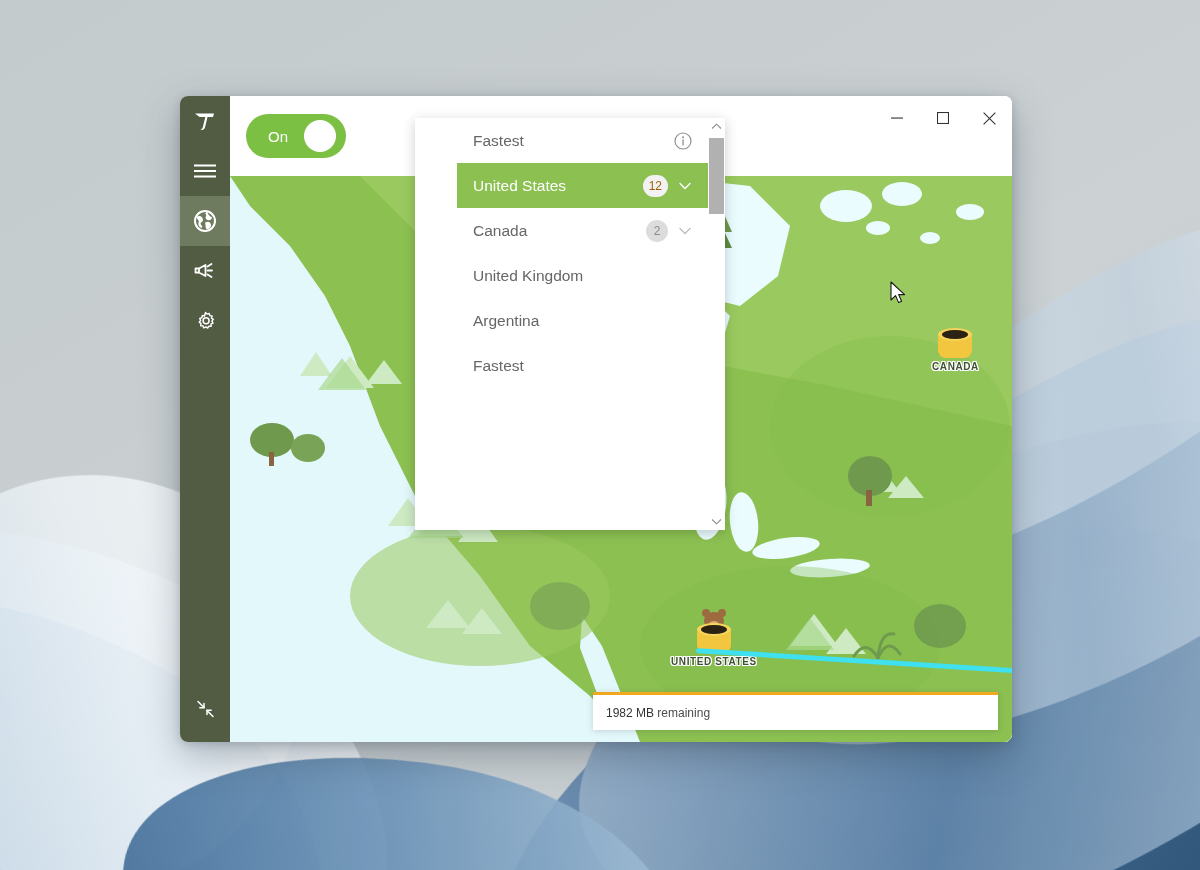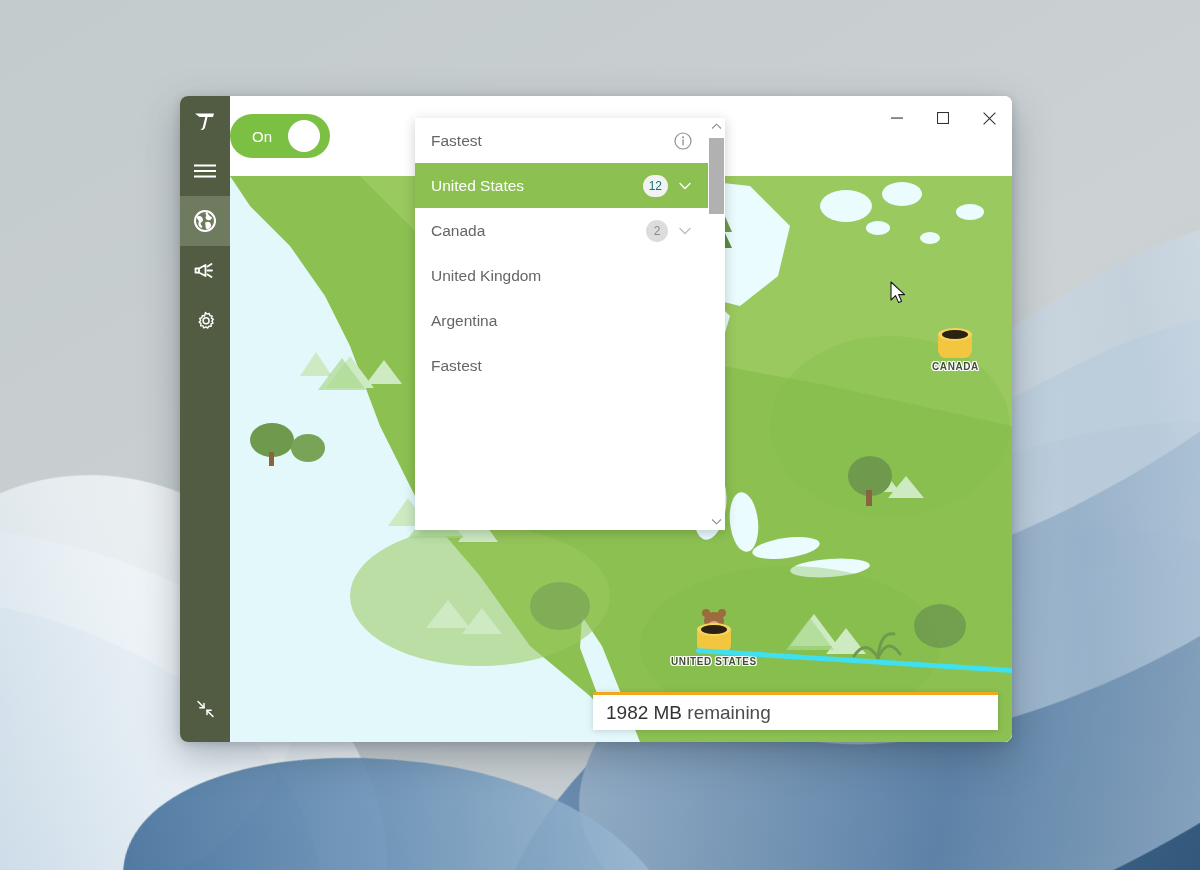--- a/index.html
+++ b/index.html
@@ -97,21 +97,21 @@
   .side-btn.active { background: #6f7b5e; }
   .side-btn svg { display: block; }
   #side-collapse { position: absolute; bottom: 8px; left: 0; }
 
   
   #pane { flex: 1; position: relative; background: #fff; overflow: hidden; }
 
   
   #toolbar {
     height: 80px; background: #fff; display: flex; align-items: center;
-    position: relative; z-index: 5;
+    padding-left: 16px; position: relative; z-index: 5;
   }
   #toggle {
     width: 100px; height: 44px; border-radius: 22px; background: #7bc043;
     display: flex; align-items: center; justify-content: space-between;
     padding: 0 6px 0 0; cursor: pointer; position: relative;
   }
   #toggle .lbl { color: #fff; font-size: 15px; margin-left: 22px; }
   #toggle .knob {
     width: 32px; height: 32px; border-radius: 50%; background: #fff; margin-right: 4px;
   }
@@ -165,52 +165,52 @@
   
   #bandwidth {
     position: absolute; left: 363px; bottom: 12px; width: 405px; height: 38px;
     display: flex; z-index: 6;
     filter: drop-shadow(0 1px 3px rgba(0,0,0,.16));
   }
   #bw-left {
     flex: 1; background: #fff; display: flex; align-items: center; padding-left: 13px;
     border-top: 3px solid #f0a81e; position: relative;
   }
-  #bw-text { font-size: 19px; color: #4c4c4c; }
+  #bw-text { font-size: 12px; color: #4c4c4c; }
   #bw-text .num { color: #333; }
   #upgrade {
     width: 140px; background: #8cc152; color: #fff; display: flex; align-items: center;
     justify-content: center; font-size: 15px; cursor: pointer; position: relative;
   }
   #upgrade::after {
     content: ""; position: absolute; bottom: -7px; left: 50%; margin-left: -6px;
     border-left: 6px solid transparent; border-right: 6px solid transparent;
     border-top: 7px solid #8cc152;
   }
 
   
   #dropdown {
     position: absolute; left: 185px; top: 22px; width: 310px; height: 412px;
     background: #fff; z-index: 20;
     box-shadow: 0 3px 12px rgba(0,0,0,.2);
     display: flex;
   }
-  #dd-list { flex: 1; position: relative; }
+  #dd-list { flex: 1; position: relative; padding-left: 42px; }
   .dd-item {
     height: 45px; display: flex; align-items: center; padding: 0 16px;
     font-size: 15.5px; color: #666; cursor: pointer;
   }
   .dd-item .name { flex: 1; }
   .dd-item.selected { background: #8cc152; color: #fff; }
   .dd-item .badge {
     min-width: 22px; height: 22px; border-radius: 11px; background: #dcdcdc;
     color: #8a8a8a; font-size: 12px; display: flex; align-items: center; justify-content: center;
     padding: 0 6px; margin-right: 10px;
   }
-  .dd-item.selected .badge { background: #f2f2f2; color: #0f766e; }
+  .dd-item.selected .badge { background: #f2f2f2; color: #a16207; }
   .chev { width: 14px; height: 14px; opacity: .55; }
   .dd-item.selected .chev { opacity: 1; }
   .info-icon { width: 18px; height: 18px; }
 
   
   #dd-scroll {
     width: 17px; flex: 0 0 17px; background: #fff; position: relative;
     border-left: 0; cursor: pointer;
   }
   .sb-arrow {

